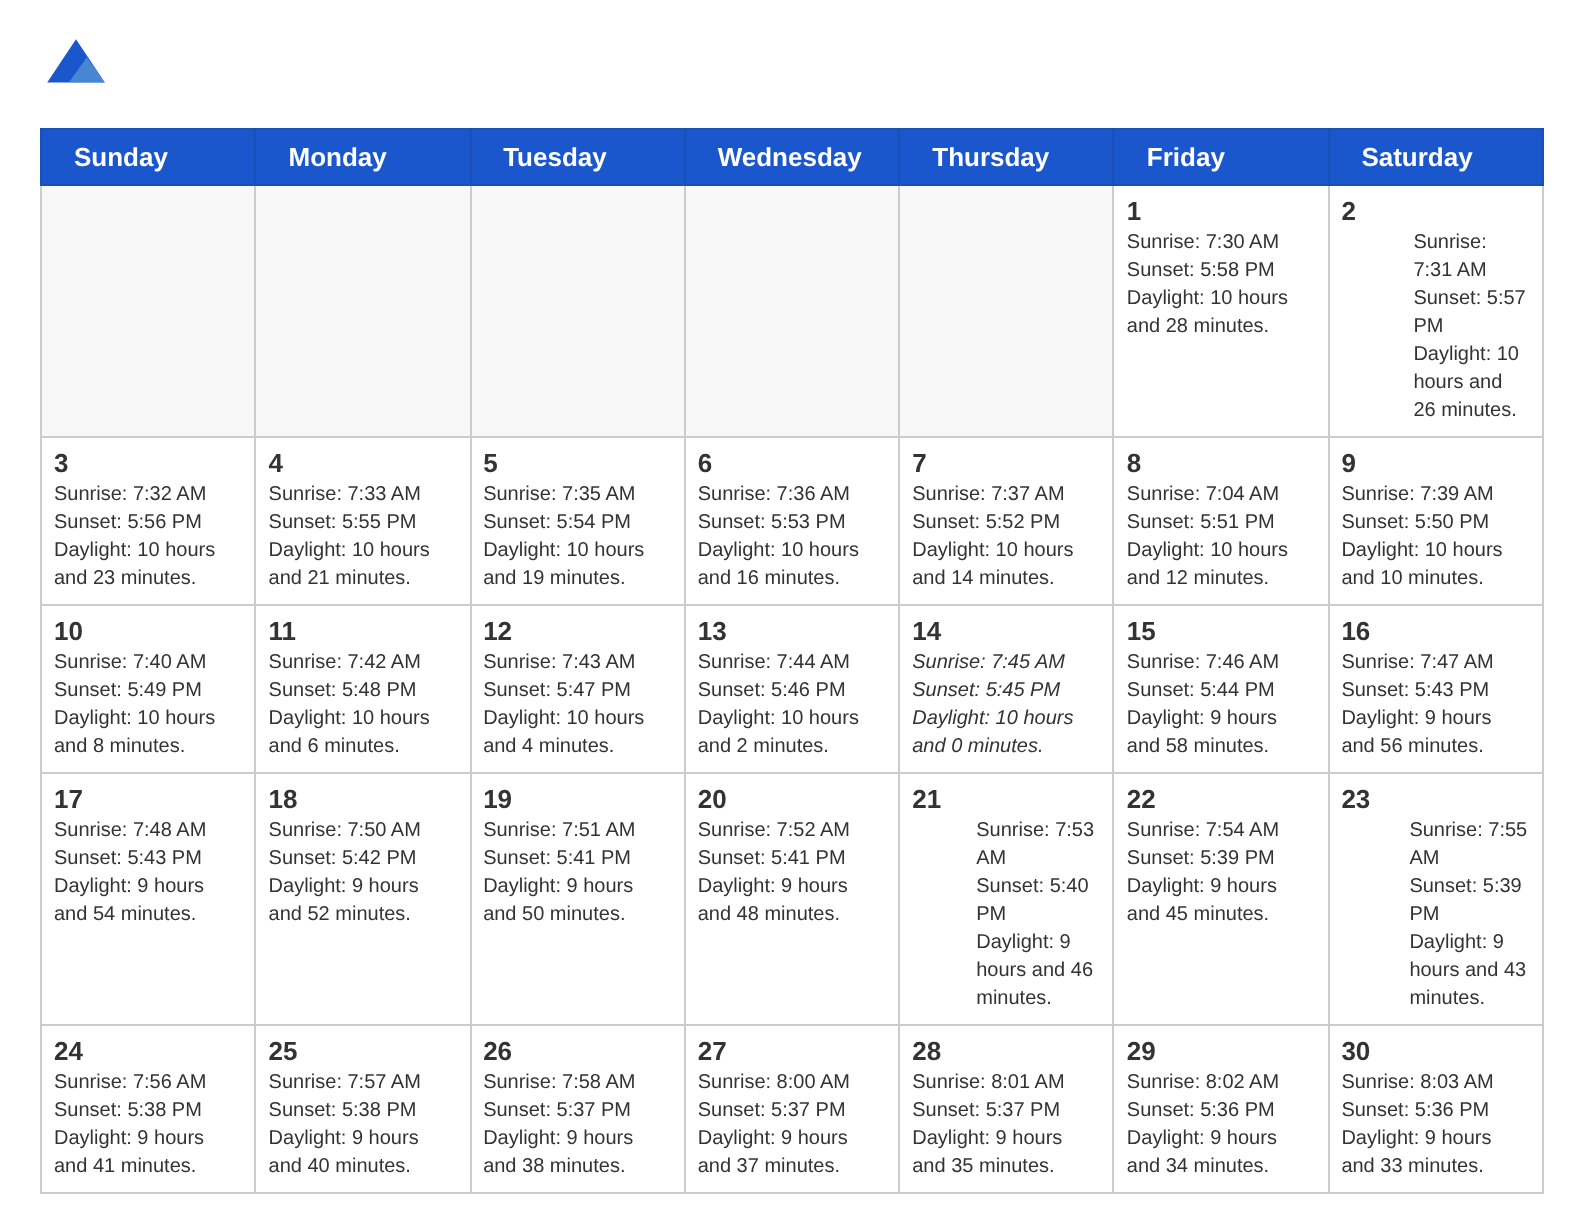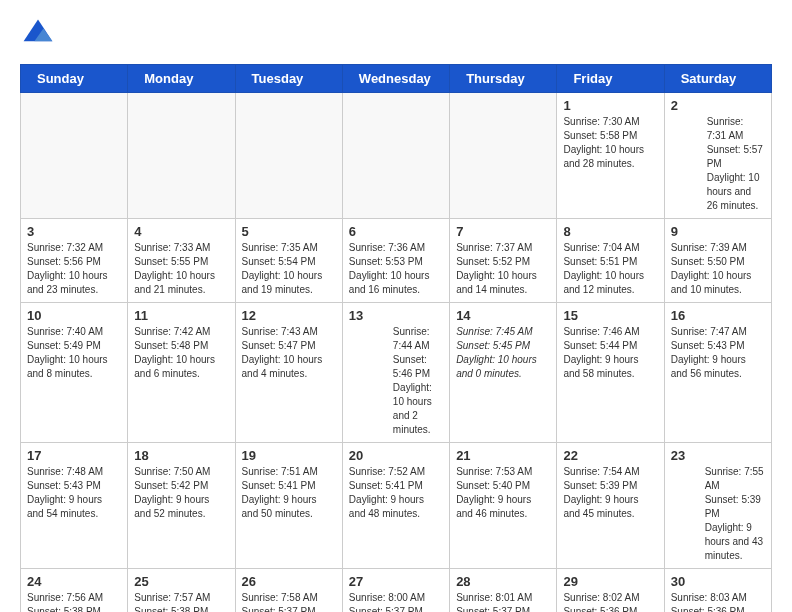--- a/index.html
+++ b/index.html
@@ -197,21 +197,21 @@
 Daylight: 10 hours and 6 minutes.</div>
           </td>
           <td>
             <span class="day-num">12</span>
             <div class="day-info" style="white-space: pre-line;">Sunrise: 7:43 AM
 Sunset: 5:47 PM
 Daylight: 10 hours and 4 minutes.</div>
           </td>
           <td>
             <span class="day-num">13</span>
-            <div class="day-info" style="white-space: pre-line; margin-left: 44px;">Sunrise: 7:44 AM
+            <div class="day-info" style="white-space: pre-line;">Sunrise: 7:44 AM
 Sunset: 5:46 PM
 Daylight: 10 hours and 2 minutes.</div>
           </td>
           <td>
             <span class="day-num">14</span>
             <div class="day-info" style="white-space: pre-line; font-style: italic;">Sunrise: 7:45 AM
 Sunset: 5:45 PM
 Daylight: 10 hours and 0 minutes.</div>
           </td>
           <td>
@@ -247,21 +247,21 @@
 Daylight: 9 hours and 50 minutes.</div>
           </td>
           <td>
             <span class="day-num">20</span>
             <div class="day-info" style="white-space: pre-line;">Sunrise: 7:52 AM
 Sunset: 5:41 PM
 Daylight: 9 hours and 48 minutes.</div>
           </td>
           <td>
             <span class="day-num">21</span>
-            <div class="day-info" style="white-space: pre-line;">Sunrise: 7:53 AM
+            <div class="day-info" style="white-space: pre-line; margin-left: 32px;">Sunrise: 7:53 AM
 Sunset: 5:40 PM
 Daylight: 9 hours and 46 minutes.</div>
           </td>
           <td>
             <span class="day-num">22</span>
             <div class="day-info" style="white-space: pre-line;">Sunrise: 7:54 AM
 Sunset: 5:39 PM
 Daylight: 9 hours and 45 minutes.</div>
           </td>
           <td>

